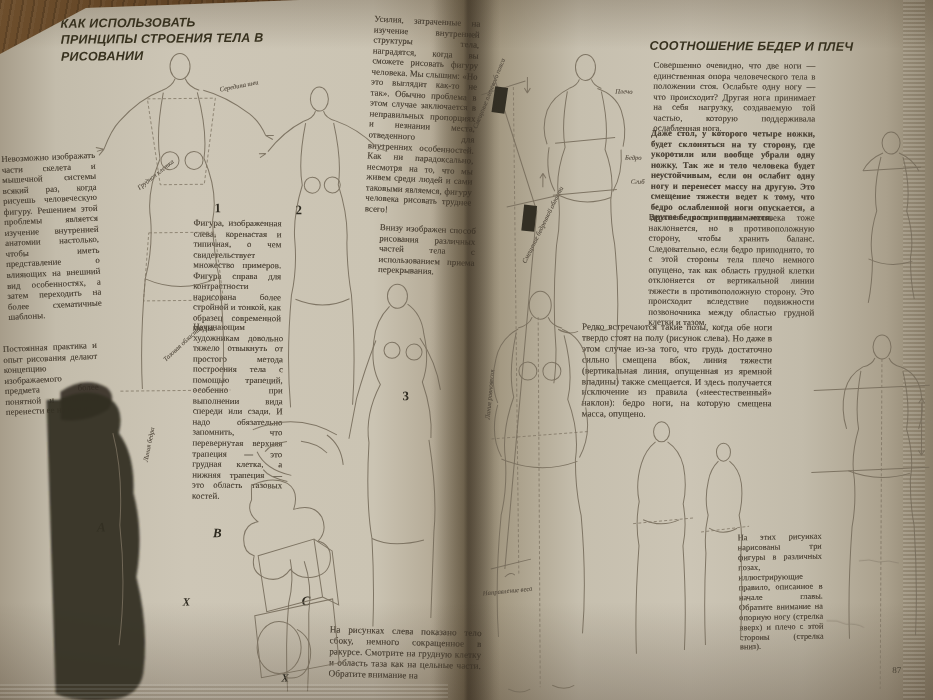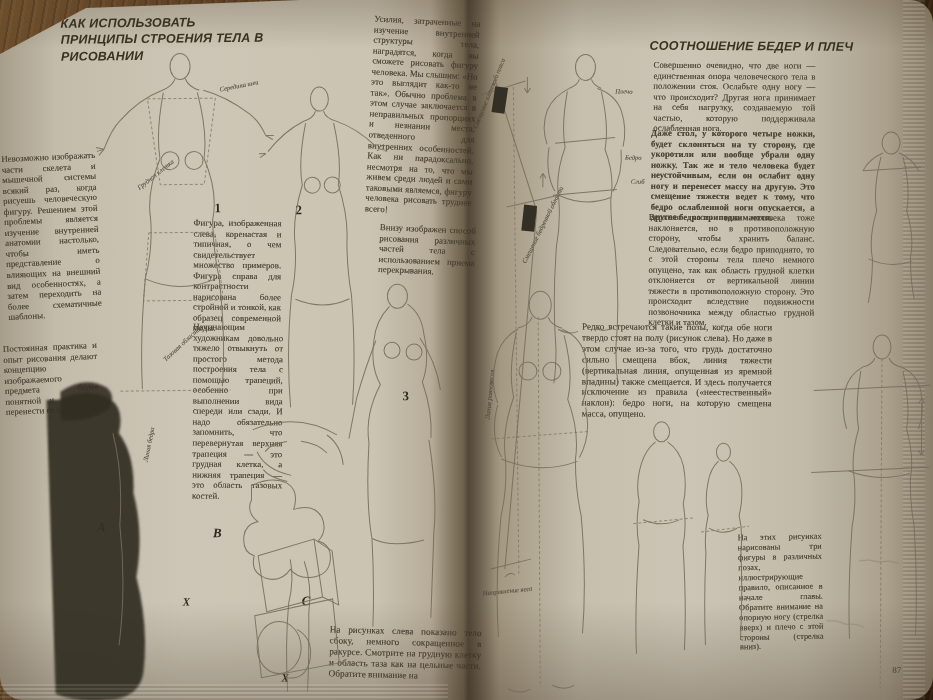--- a/index.html
+++ b/index.html
@@ -12,21 +12,20 @@
   }
   #book{
     position:absolute;left:0;top:0;width:933px;height:700px;
     clip-path:polygon(0px 54px,86px 8px,300px 0px,933px 0px,933px 700px,0px 700px);
     background:
       linear-gradient(180deg, rgba(80,65,45,.28) 0%, rgba(80,65,45,0) 7%, rgba(80,65,45,0) 86%, rgba(60,45,30,.30) 100%),
       linear-gradient(90deg,
         #a79d8a 0%, #c3bcab 6%, #cdc6b6 20%, #cbc4b3 40%, #b5ab97 46.5%,
         #8d816a 49.3%, #796d58 50.3%, #a1967f 53%, #c6bfae 62%,
         #ccc5b5 74%, #c2bbaa 86%, #aaa08c 95%, #8a7f6a 100%);
-    border-radius: 23px;
   }
   
   #book:before{content:"";position:absolute;right:8px;top:0;width:22px;height:100%;
     background:repeating-linear-gradient(180deg, rgba(255,255,250,.20) 0 2px, rgba(90,75,55,.25) 2px 4px);
     opacity:.55;}
   #book:after{content:"";position:absolute;left:0;bottom:0;width:48%;height:16px;
     background:repeating-linear-gradient(180deg, rgba(255,255,250,.22) 0 2px, rgba(90,75,55,.28) 2px 4px);
     opacity:.5;}
   .page{position:absolute;top:0;height:700px;}
   #left-page{left:0;width:462px;transform:rotate(-.6deg);}

